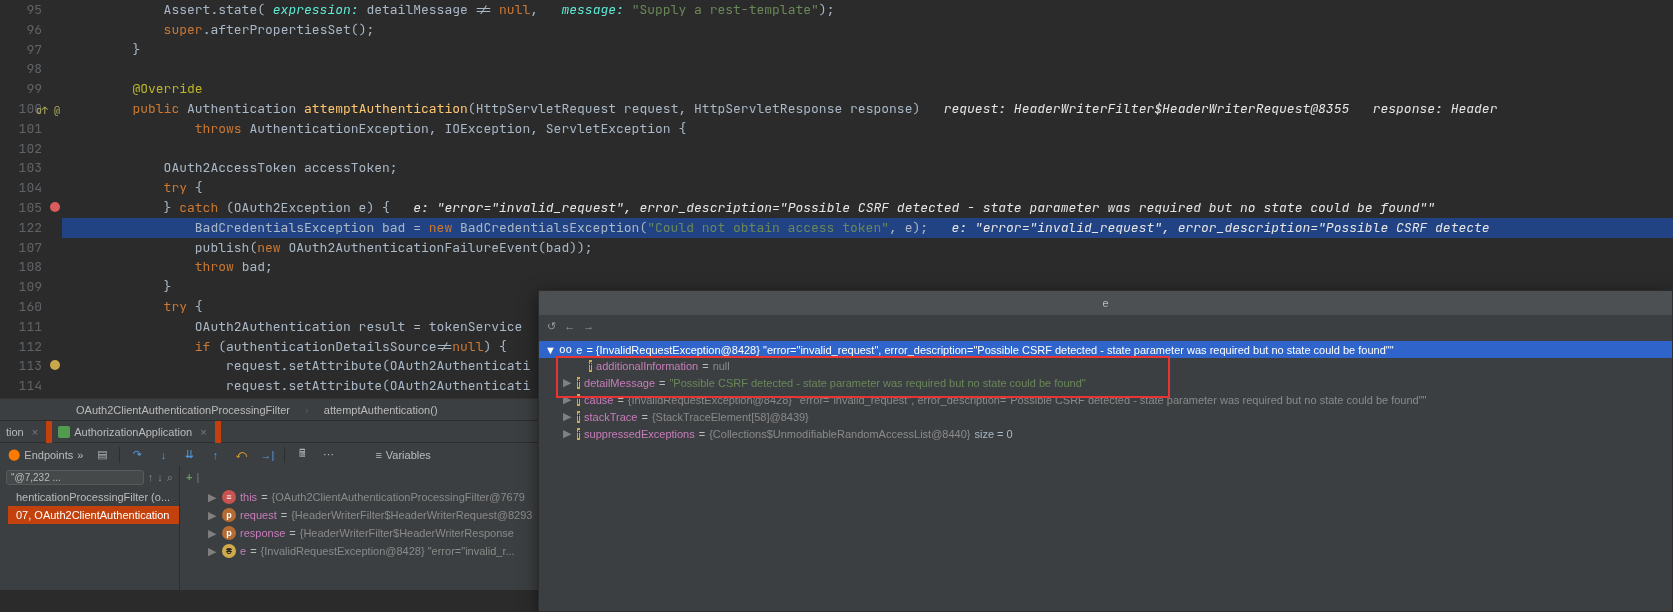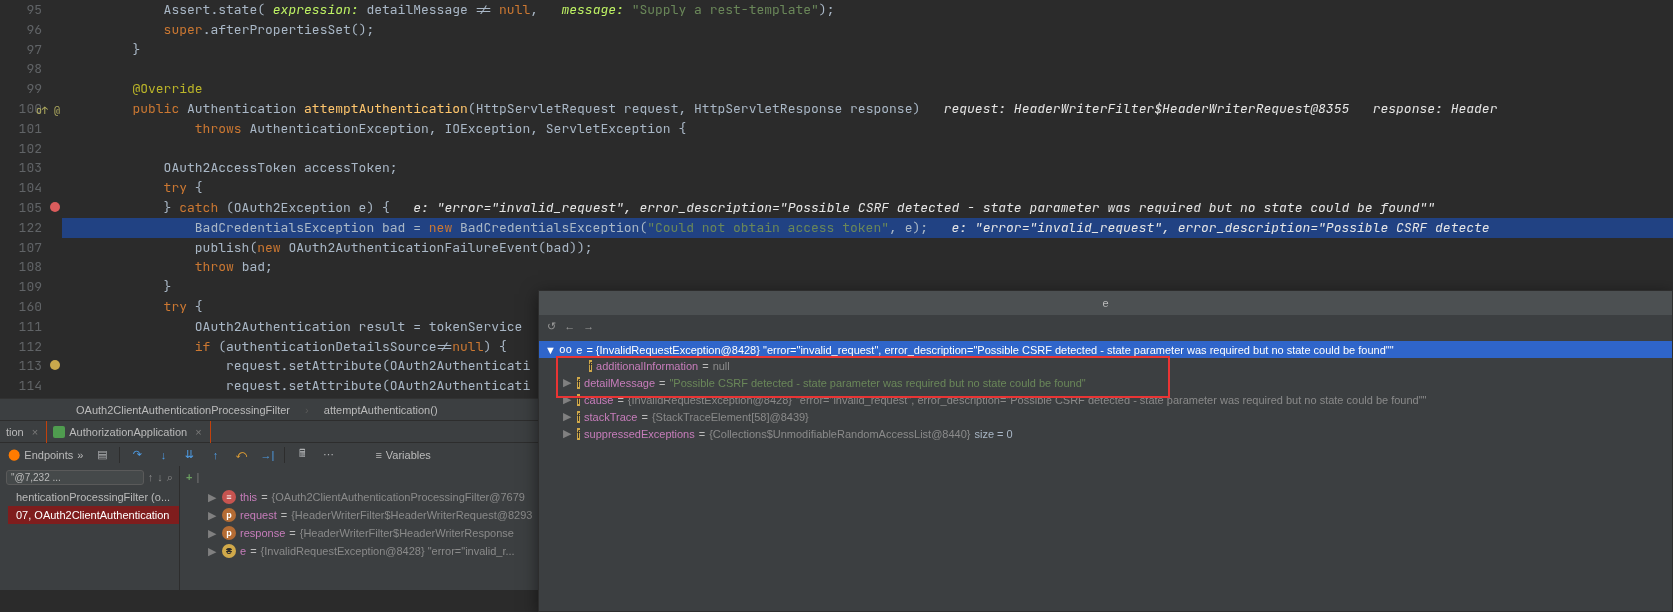--- a/index.html
+++ b/index.html
@@ -12,39 +12,39 @@
   .gutter .hint { position:absolute; right:2px; top:4px; width:10px; height:10px; border-radius:50%; background:#c9a84c; }
   .code { margin-left:62px; }
   .code .cl { height:19.8px; line-height:19.8px; white-space:pre; padding-left:8px; }
   .hl-bp { background:#3a2323; }
   .hl-exec { background:#214283; }
   .kw { color:#cc7832; }
   .str { color:#6a8759; }
   .ann { color:#bbb529; }
   .fn { color:#ffc66d; }
   .cmt { color:#e5e5e5; font-style:italic; }
-  .param { color:#bef264; font-style:italic; }
+  .param { color:#5eead4; font-style:italic; }
   .id { color:#a9b7c6; }
   .breadcrumb { height:22px; line-height:22px; background:#3c3f41; color:#bbbbbb; font-family:sans-serif; font-size:11px; padding-left:70px; border-top:1px solid #323232; }
   .breadcrumb span { padding:0 6px; }
   .breadcrumb .sep { color:#5a5a5a; }
   .tabs { height:22px; background:#3c3f41; display:flex; align-items:center; font-family:sans-serif; font-size:11px; border-top:1px solid #2d2d2d; }
-  .tab { padding:0 8px 0 6px; height:22px; display:flex; align-items:center; color:#bbbbbb; border-right:1px solid #c2410c; gap:4px; cursor:pointer;}
+  .tab { padding:0 8px 0 6px; height:22px; display:flex; align-items:center; color:#bbbbbb; border-right:6px solid #c2410c; gap:4px; cursor:pointer;}
   .tab .ticon { width:12px; height:12px; border-radius:2px; background:#4f9c4f; display:inline-block;}
   .tab .x { color:#7a7a7a; margin-left:4px; }
   .toolbar { height:24px; background:#3c3f41; display:flex; align-items:center; padding:0 4px; gap:4px; border-top:1px solid #2d2d2d; font-family:sans-serif; font-size:11px; }
   .toolbar .tbtn { width:22px; height:20px; display:flex; align-items:center; justify-content:center; color:#afb1b3; cursor:pointer; border-radius:3px;}
   .toolbar .lbl { color:#bbbbbb; margin:0 4px; display:flex; align-items:center; gap:4px;}
   .toolbar .spacer{width:1px;height:16px;background:#2d2d2d;margin:0 2px;}
   .debugger { display:flex; height:124px; background:#3c3f41; font-family:sans-serif; font-size:11px; }
   .frames { width:180px; border-right:1px solid #2d2d2d; color:#bbbbbb; }
   .frames .hdr { height:22px; display:flex; align-items:center; padding:0 6px; gap:4px; color:#8a8a8a;}
   .frames .combo { flex:1; background:#45494a; border:1px solid #5a5a5a; border-radius:3px; padding:1px 4px; color:#bbb; font-size:10px; white-space:nowrap; overflow:hidden;}
   .frames .fentry { padding:3px 8px; white-space:nowrap; overflow:hidden; cursor:pointer;margin-left:8px;}
-  .frames .fentry.sel { background:#7f1d1d; color:#fff; }
+  .frames .fentry.sel { background:#c2410c; color:#fff; }
   .vars { flex:1; color:#bbbbbb; }
   .vars .hdr { height:22px; display:flex; align-items:center; padding:0 6px; color:#8a8a8a; gap:4px;}
   .vars .row { display:flex; align-items:center; gap:4px; padding:2px 0 2px 28px; }
   .vars .arrow { color:#808080; width:10px; display:inline-block;}
   .vars .badge { width:14px; height:14px; border-radius:50%; display:inline-flex; align-items:center; justify-content:center; font-size:9px; font-weight:bold; }
   .b-this { background:#c75450; color:#fff; }
   .b-p { background:#b46c34; color:#fff; }
   .b-e { background:#d0a94a; color:#2b2b2b; }
   .b-f { background:#d0a94a; color:#2b2b2b; }
   .vars .vn { color:#c77dbb; }

